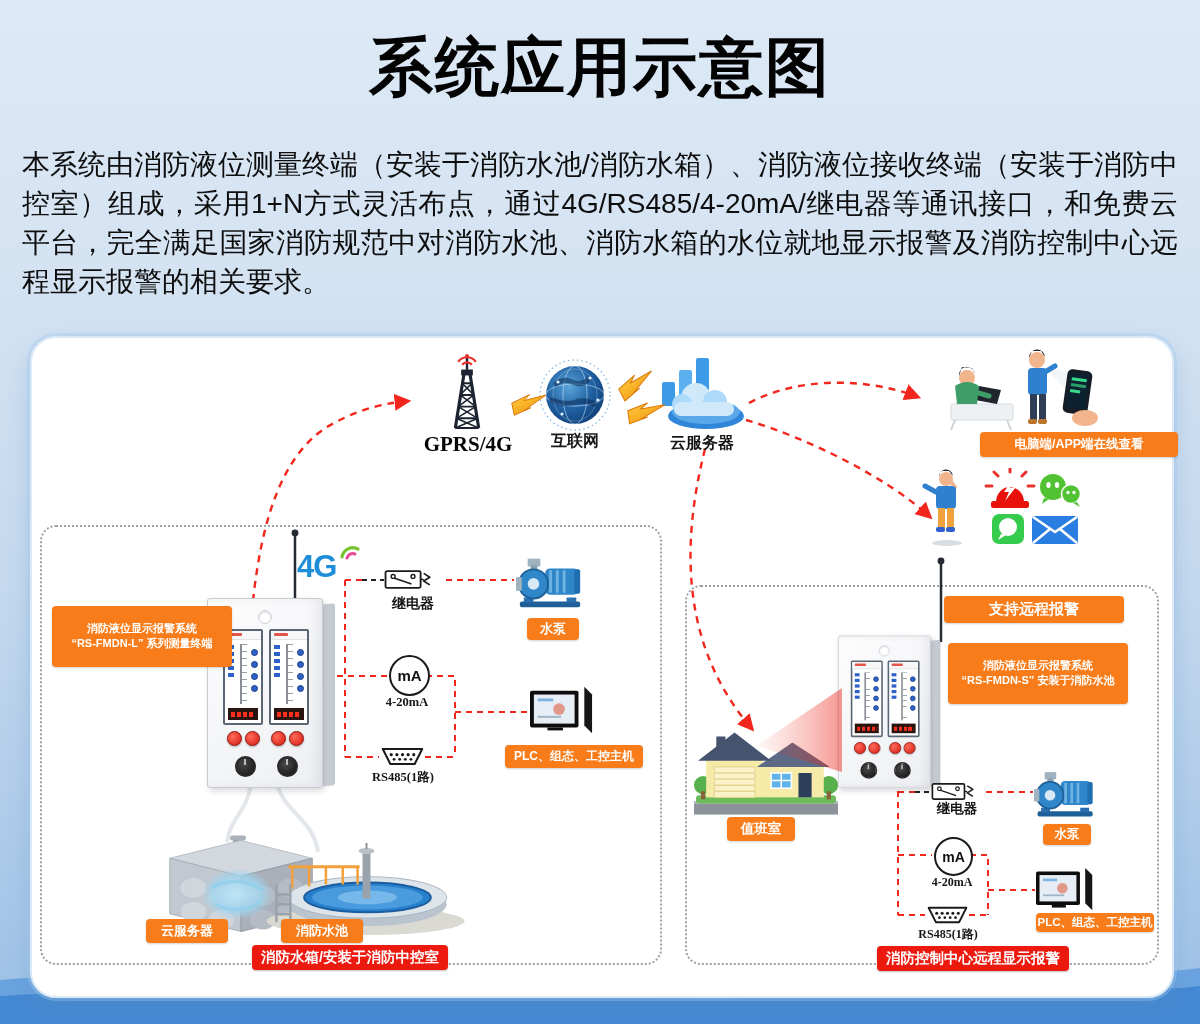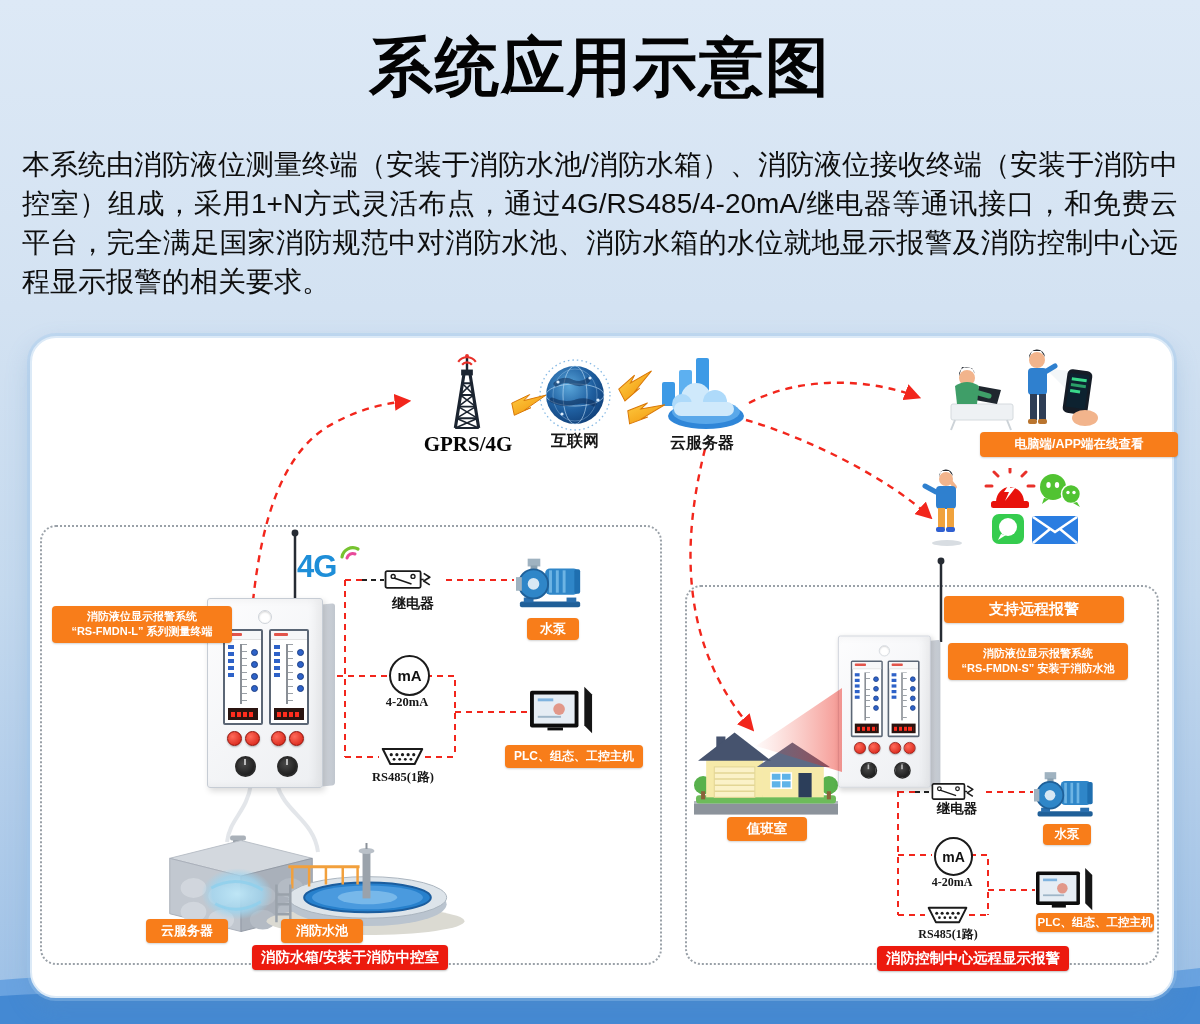--- a/index.html
+++ b/index.html
@@ -18,21 +18,21 @@
   .dashed-box{position:absolute;border:2px dotted #9aa1a8;border-radius:16px;z-index:2;}
   .lbox{left:40px;top:525px;width:618px;height:436px;}
   .rbox{left:685px;top:585px;width:470px;height:376px;}
   .wires{position:absolute;left:0;top:0;width:1200px;height:1024px;z-index:3;pointer-events:none;}
   .ic{position:absolute;z-index:4;}
   .beam{z-index:5;pointer-events:none;}
   
   .lbl{position:absolute;color:#161616;font-weight:700;text-align:center;z-index:6;font-family:Liberation Serif, serif;}
   .bo{position:absolute;background:#f87d1a;color:#fff;font-weight:700;border-radius:4px;
       text-align:center;z-index:6;box-shadow:0 1px 2px rgba(0,0,0,.18);}
-  .bo.dev{font-size:11px;line-height:1.4;padding:3px 6px;}
+  .bo.dev{font-size:11px;line-height:1.4;padding:15px 6px;}
   .br{position:absolute;background:#ec1a0e;color:#fff;font-weight:700;border-radius:4px;
       text-align:center;padding:3px 9px;font-size:14.5px;z-index:7;box-shadow:0 1px 2px rgba(0,0,0,.25);}
   
   .ma{position:absolute;border:2.5px solid #1b1b1b;border-radius:50%;background:#fff;
       display:flex;align-items:center;justify-content:center;font-weight:700;color:#111;z-index:4;}
   
   .logo4g{position:absolute;left:297px;top:549px;z-index:4;font-weight:900;
           font-size:31px;color:#1e8ed8;letter-spacing:-1px;}
   .logo4g svg{position:absolute;left:42px;top:-6px;}
   
@@ -455,21 +455,21 @@
     <rect x="68" y="42" width="60" height="30" fill="#f6eaa9"></rect>
     <polygon points="62,42 97,18 134,42" fill="#5d6a85"></polygon>
     <rect x="22" y="12" width="9" height="16" fill="#46536e"></rect>
     <polygon points="4,36 40,8 76,36" fill="#46536e"></polygon>
     <rect x="20" y="42" width="40" height="30" fill="#fbf2c8" stroke="#e3d694"></rect>
     <path d="M20,48 H60 M20,54 H60 M20,60 H60 M20,66 H60" stroke="#e3d694" stroke-width="1.5"></path>
     <rect x="76" y="48" width="20" height="15" fill="#5fb3e8" stroke="#fff" stroke-width="1.5"></rect>
     <path d="M86,48 V63 M76,55.5 H96" stroke="#fff" stroke-width="1.5"></path>
     <rect x="103" y="48" width="13" height="24" fill="#2c3e5a"></rect>
   </svg>
-  <div class="bo" style="left:727px;top:817px;width:80px;font-size:13.5px;padding:3px 0;">值班室</div>
+  <div class="bo" style="left:727px;top:817px;width:68px;font-size:13.5px;padding:3px 0;">值班室</div>
 
   <div class="device dr" style="left:838px;top:634px;">
     <div class="dv-side"></div>
     <div class="dv-front">
       <div class="dv-buzzer"></div>
       <div class="dv-gauge g1">
         <div class="gg-head"></div>
           <div class="gg-leds">
             <i></i>
             <i></i>

